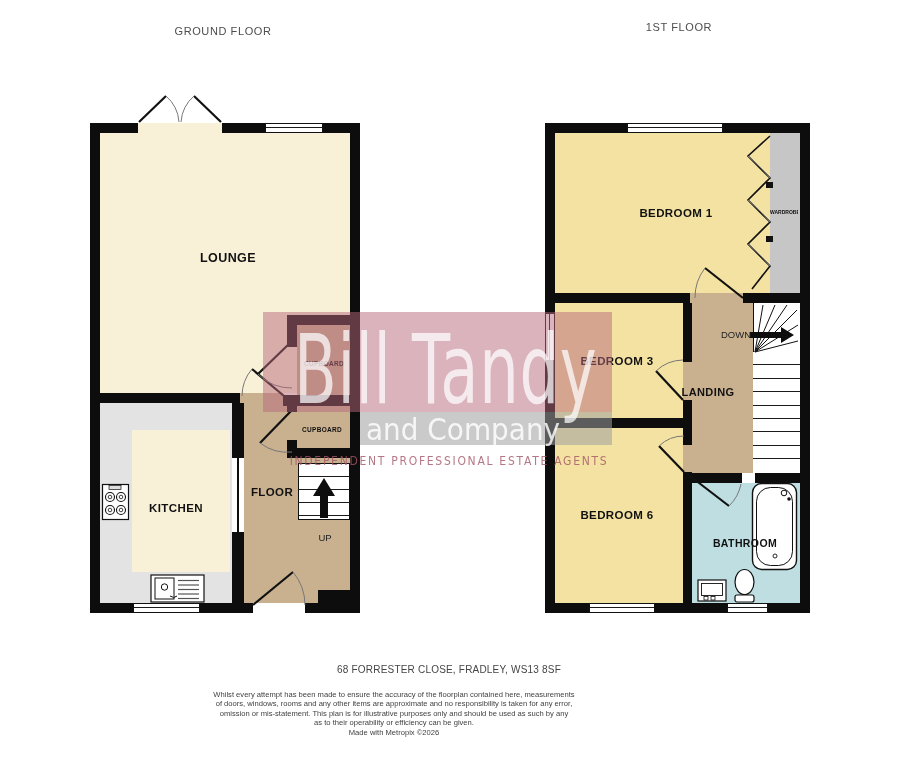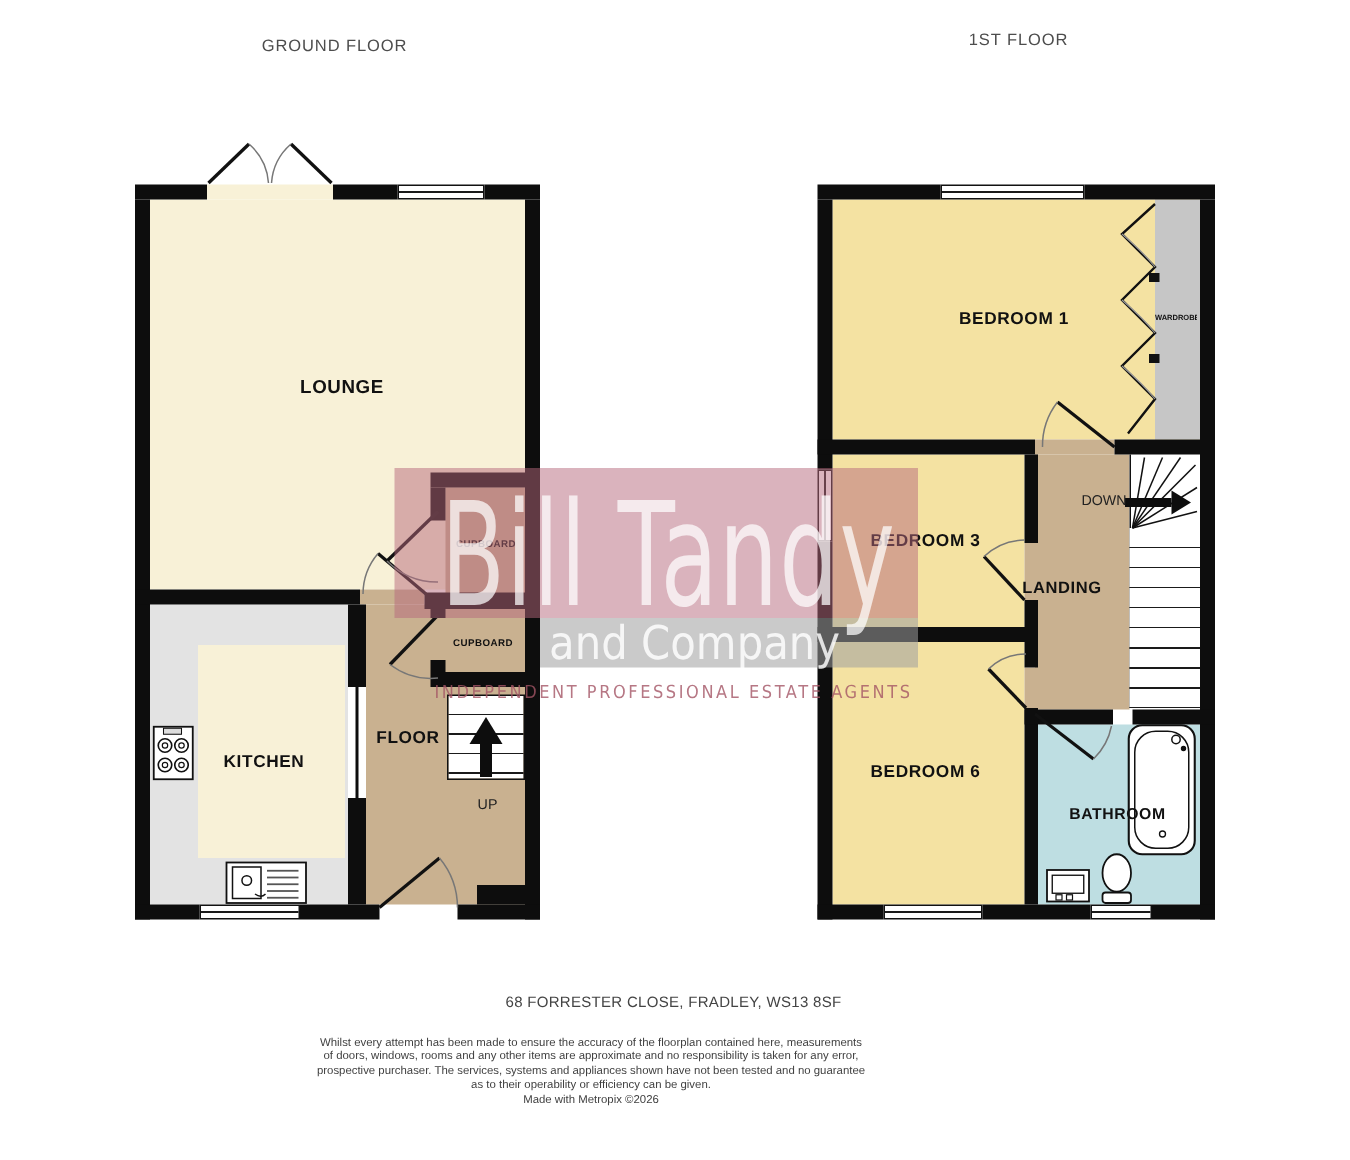--- a/index.html
+++ b/index.html
@@ -247,18 +247,18 @@
     <div class="wm wm-band" style="left:360px;top:412px;width:252px;height:33px"></div>
     <div class="wm wm-t1" style="left:294px;top:322px">Bill Tandy</div>
     <div class="wm wm-t2" style="left:366px;top:414px">and Company</div>
     <div class="wm wm-tag" style="left:449px;top:461px">INDEPENDENT PROFESSIONAL ESTATE AGENTS</div>
   </div>
 
   <div class="addr" style="left:449px;top:669px">68 FORRESTER CLOSE, FRADLEY, WS13 8SF</div>
   <div class="disc" style="left:0;top:690px">
     <div>Whilst every attempt has been made to ensure the accuracy of the floorplan contained here, measurements</div>
     <div>of doors, windows, rooms and any other items are approximate and no responsibility is taken for any error,</div>
-    <div>prospective purchaser. The services, systems and appliances shown have not been tested and no guarantee</div>
+    <div>omission or mis-statement. This plan is for illustrative purposes only and should be used as such by any</div>
     <div>as to their operability or efficiency can be given.</div>
     <div>Made with Metropix ©2026</div>
   </div>
 
 </div>
 
 </body></html>

